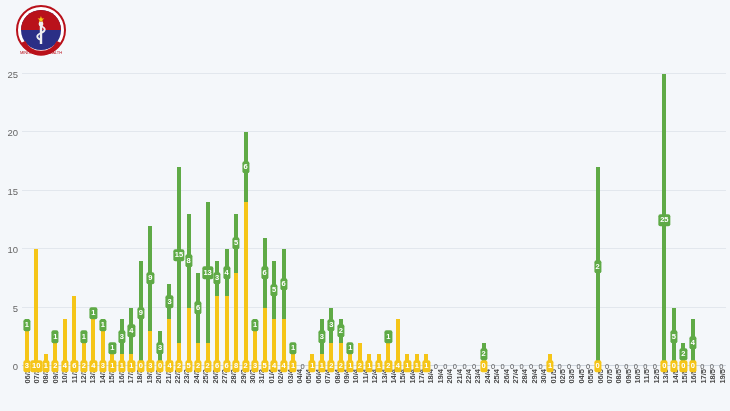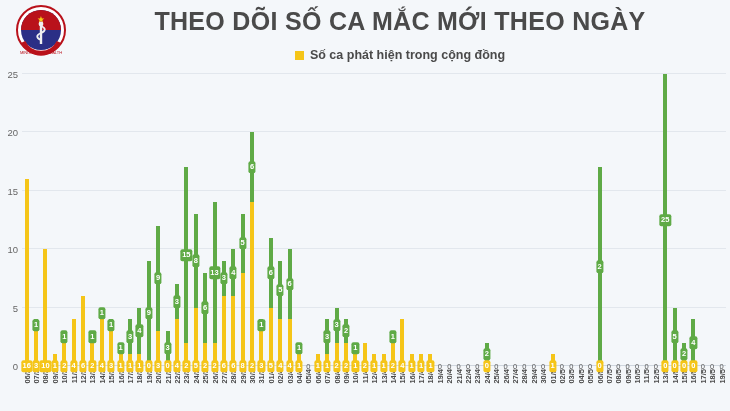--- a/index.html
+++ b/index.html
@@ -108,52 +108,41 @@
       <path d="M7 26 A20 20 0 0 1 47 26 Z" fill="#b9121b"></path>
       <polygon points="27,12 28.6,16.4 33.2,16.4 29.5,19.2 30.9,23.6 27,20.9 23.1,23.6 24.5,19.2 20.8,16.4 25.4,16.4" fill="#f7d117" transform="scale(0.55) translate(22,10)"></polygon>
       <path d="M27 20 L27 40" stroke="#f0f0f0" stroke-width="2.4" fill="none"></path>
       <path d="M27 22 c5 2 5 5 0 7 c-5 2 -5 5 0 7" stroke="#f0f0f0" stroke-width="1.8" fill="none"></path>
       <circle cx="27" cy="20" r="2.4" fill="#f0f0f0"></circle>
       <path d="M9 38 A20 20 0 0 0 45 38" fill="none" stroke="#b9121b" stroke-width="5"></path>
       <text x="27" y="50" font-size="4" fill="#b9121b" text-anchor="middle" font-family="Liberation Sans, sans-serif">MINISTRY OF HEALTH</text>
     </svg>
   </div>
 
-  <div class="title">THEO DÕI SỐ CA MẮC MỚI THEO NGÀY</div>
 
   <div class="legend">
-    <div class="legend-item">
-      <span class="swatch" style="background: rgb(245, 197, 24);"></span>
-      <span>Số ca phát hiện trong cộng đồng</span>
-    </div>
   </div>
 
   <div class="plot">
     <div class="plot-inner">
       <div id="gridlines">
           <div class="gridline base" style="bottom: 0%;"></div>
           <div class="ytick" style="bottom: auto; top: 100%;">0</div>
           <div class="gridline" style="bottom: 20%;"></div>
           <div class="ytick" style="bottom: auto; top: 80%;">5</div>
           <div class="gridline" style="bottom: 40%;"></div>
           <div class="ytick" style="bottom: auto; top: 60%;">10</div>
           <div class="gridline" style="bottom: 60%;"></div>
           <div class="ytick" style="bottom: auto; top: 40%;">15</div>
           <div class="gridline" style="bottom: 80%;"></div>
           <div class="ytick" style="bottom: auto; top: 20%;">20</div>
           <div class="gridline" style="bottom: 100%;"></div>
           <div class="ytick" style="bottom: auto; top: 0%;">25</div>
         </div>
       <div class="bars" id="bars">
-          <div class="col" title="06/3 — cộng đồng: 16, nhập cảnh: 0">
-            <div class="stack">
-              <div class="seg yellow" style="height: 64%;"></div>
-              <div class="lbl yellow" style="bottom: 0px; transform: translate(-50%, 50%);">16</div>
-            </div>
-          </div>
           <div class="col" title="07/3 — cộng đồng: 3, nhập cảnh: 1">
             <div class="stack">
               <div class="seg green" style="height: 4%;"></div>
               <div class="seg yellow" style="height: 12%;"></div>
               <div class="lbl green" style="bottom: 14%; transform: translate(-50%, 50%);">1</div>
               <div class="lbl yellow" style="bottom: 0px; transform: translate(-50%, 50%);">3</div>
             </div>
           </div>
           <div class="col" title="08/3 — cộng đồng: 10, nhập cảnh: 0">
             <div class="stack">

